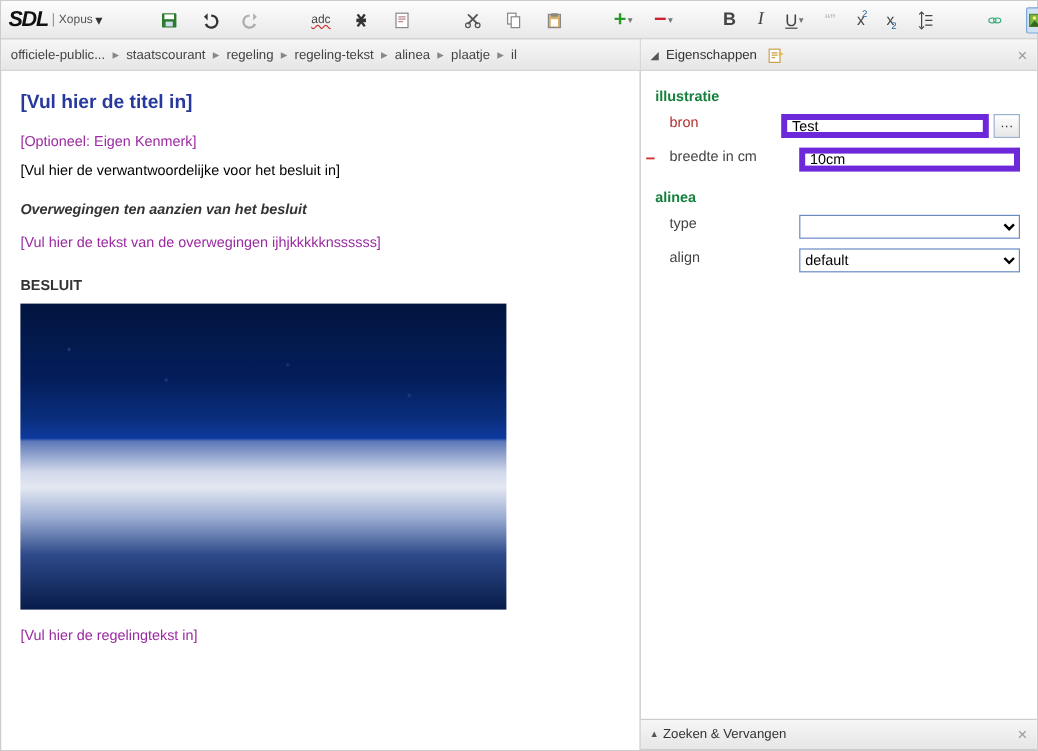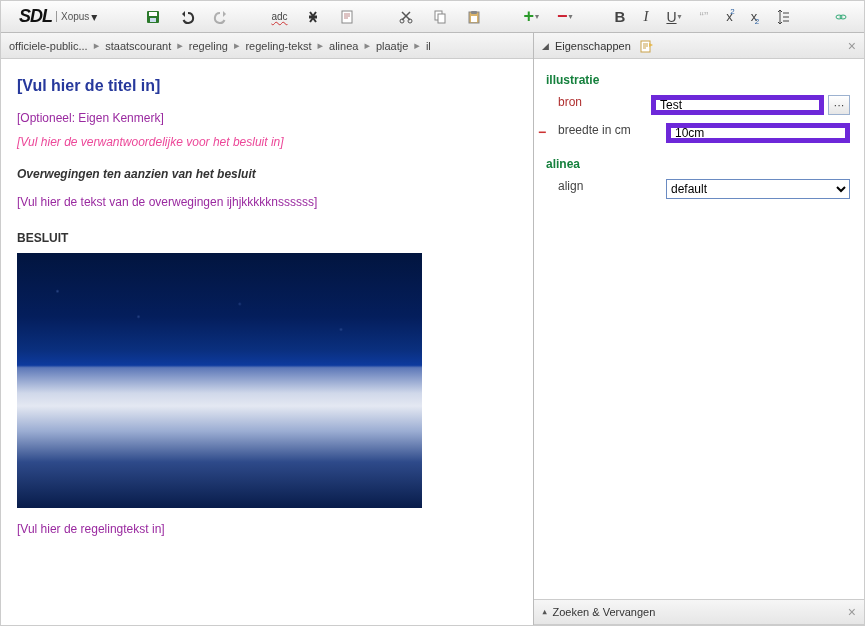--- a/index.html
+++ b/index.html
@@ -1,20 +1,20 @@
 <!DOCTYPE html>
 <html><head>
 <meta charset="utf-8">
 <style>
   html,body{margin:0;padding:0;font-family:Arial,Helvetica,sans-serif;font-size:12px;color:#333;background:#fff;}
   *{box-sizing:border-box;}
   .app{width:865px;height:626px;display:flex;flex-direction:column;border:1px solid #ccc;}
   
   
-  .toolbar{height:32px;background:linear-gradient(#fdfdfd,#e8e8e8);border-bottom:1px solid #bbb;display:flex;align-items:center;padding:0 16px;gap:18px;}
+  .toolbar{height:32px;background:linear-gradient(#fdfdfd,#e8e8e8);border-bottom:1px solid #bbb;display:flex;align-items:center;padding:0 4px;gap:18px;}
   .brand{display:flex;align-items:center;gap:2px;padding:0 6px 0 2px;}
   .brand-logo{font-weight:900;font-size:18px;letter-spacing:-1px;color:#111;font-style:italic;}
   .brand-sub{font-size:10px;color:#555;border-left:1px solid #999;padding-left:4px;margin-left:2px;}
   .tbtn{width:22px;height:22px;display:flex;align-items:center;justify-content:center;cursor:pointer;border-radius:2px;color:#444;}
   .tbtn svg{width:16px;height:16px;display:block;}
   .sep{width:1px;height:20px;background:#ccc;margin:0 3px;}
   .tdisabled{opacity:.35;cursor:default;}
   .tbtn .down{font-size:8px;color:#777;margin-left:1px;}
   .bold{font-weight:bold;font-size:15px;}
   .ital{font-style:italic;font-size:15px;font-family:Georgia,serif;}
@@ -34,21 +34,21 @@
   .crumbs span{padding:0 2px;}
   .crumbs .sepc{color:#888;padding:0 4px;}
   
   
   .editor{flex:1;overflow:auto;padding:12px 16px;position:relative;}
   .editor::-webkit-scrollbar{width:14px;}
   .editor::-webkit-scrollbar-track{background:#f0f0f0;}
   .editor::-webkit-scrollbar-thumb{background:#c2c2c2;border:1px solid #aaa;}
   .title{color:#27399c;font-weight:bold;font-size:16px;margin:6px 0 16px;}
   .kmk{color:#9a2aa0;margin:0 0 10px;}
-  .verant{font-style:italic;margin:0 0 18px;color:#ec4899;}
+  .verant{margin:0 0 18px;color:#000000;}
   .overw{font-weight:bold;font-style:italic;margin:0 0 14px;}
   .overwtxt{color:#9a2aa0;margin:0 0 22px;}
   .besluit{font-weight:bold;margin:0 0 8px;}
   .forest{width:405px;height:255px;background:linear-gradient(to bottom,#02153f 0%,#041e5c 25%,#0a2f7e 38%,#0d3a9e 44%,#5d78b8 45%,#d0d8ea 55%,#e4e8f2 60%,#9aacd2 70%,#2e4a8a 82%,#081c4a 100%);position:relative;overflow:hidden;}
   .forest::before{content:"";position:absolute;inset:0;background:
      radial-gradient(1px 1px at 10% 15%,rgba(70,100,170,.6),transparent 2px),
      radial-gradient(1px 1px at 30% 25%,rgba(60,90,160,.6),transparent 2px),
      radial-gradient(1px 1px at 55% 20%,rgba(50,80,150,.6),transparent 2px),
      radial-gradient(1px 1px at 80% 30%,rgba(60,90,160,.6),transparent 2px);
   }
@@ -259,20 +259,26 @@
         </div>
         <div class="row">
           <span class="minus">−</span>
           <label>breedte in cm</label>
           <div class="val">
             <input type="text" value="10cm" style="">
           </div>
         </div>
         <div class="grp" style="margin-top:14px;">alinea</div>
         <div class="row">
+          <label>type</label>
+          <div class="val">
+            <select><option></option></select>
+          </div>
+        </div>
+        <div class="row">
           <label>align</label>
           <div class="val">
             <select><option>default</option></select>
           </div>
         </div>
       </div>
       <div class="panehead bottom-pane">
         <span class="tri" style="transform:rotate(-90deg);display:inline-block;">▸</span>
         <span>Zoeken &amp; Vervangen</span>
         <span class="close">×</span>

